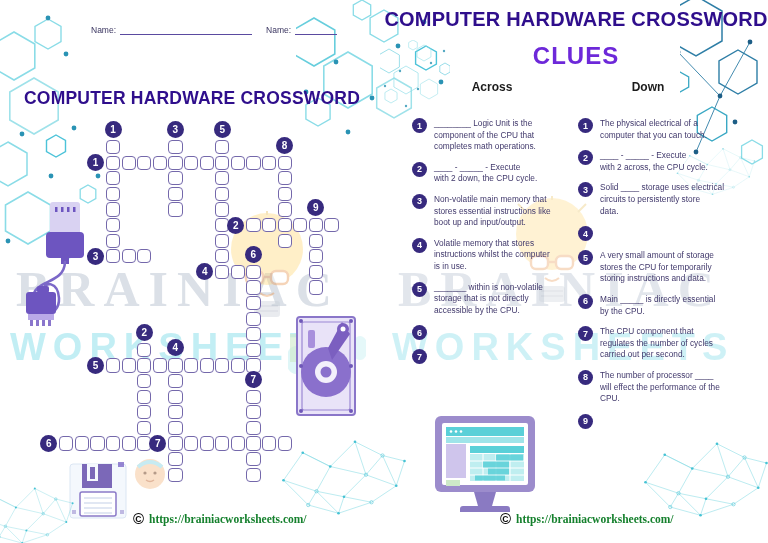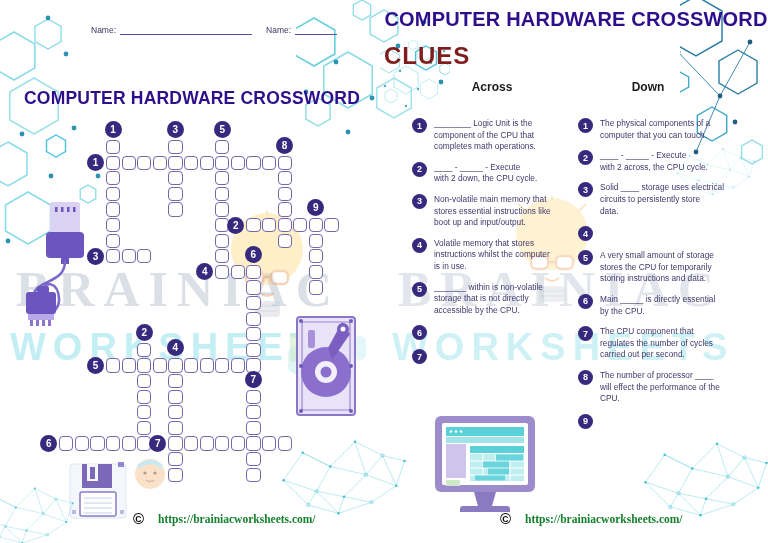--- a/index.html
+++ b/index.html
@@ -15,22 +15,22 @@
   .field-row{position:absolute;top:24px;left:57px;display:flex;align-items:flex-end;
              font-size:8.5px;color:#3a3560;padding-left:34px;}
   .field-label{margin-right:4px;}
   .write-line{border-bottom:1px solid #5a4aa0;height:10px;display:inline-block;}
 
   
   .ws-title{position:absolute;width:100%;text-align:center;font-weight:800;
             color:#2f0e8c;letter-spacing:.2px;}
   #left-title{top:88px;font-size:17.5px;}
   #right-title{top:8px;font-size:20px;}
-  #clues-subtitle{position:absolute;top:42px;width:100%;
-                  font-size:24px;font-weight:800;color:#7f1d1d;letter-spacing:1px;}
+  #clues-subtitle{position:absolute;top:42px;width:100%;text-align:center;
+                  font-size:24px;font-weight:800;color:#6d28d9;letter-spacing:1px;}
   .col-header{position:absolute;top:80px;font-size:12px;font-weight:800;color:#1c1c1c;}
   #across-header{left:462px;width:60px;text-align:center;}
   #down-header{left:618px;width:60px;text-align:center;}
 
   
   .wm1{position:absolute;font-family:"Liberation Serif",serif;font-size:50px;font-weight:bold;
        letter-spacing:9px;color:rgba(165,178,196,.40);white-space:nowrap;overflow:hidden;}
   .wm2{position:absolute;font-size:38px;font-weight:800;letter-spacing:7px;
        color:rgba(110,214,228,.42);white-space:nowrap;overflow:hidden;}
   #wm1-left{left:16px;top:260px;width:362px;}
@@ -53,21 +53,21 @@
   .clue-num{width:15px;height:15px;border-radius:50%;background:#372a7e;color:#fff;
         font-size:9px;font-weight:bold;display:flex;align-items:center;justify-content:center;
         flex:0 0 15px;margin-top:0;}
   .clue-text{font-size:8.3px;line-height:11.6px;color:#40386b;white-space:pre-line;}
 
   
   .footer{position:absolute;top:511px;display:flex;align-items:center;gap:5px;z-index:6;}
   #footer-left{left:133px;}
   #footer-right{left:116px;}
   .copy-glyph{font-size:15px;color:#0d0d0d;font-weight:bold;line-height:15px;}
-  .footer-url{font-family:"Liberation Serif",serif;font-size:11.5px;font-weight:bold;color:#15802d;margin-left:9px;}
+  .footer-url{font-family:"Liberation Serif",serif;font-size:11.5px;font-weight:bold;color:#15802d;}
 </style>
 </head>
 <body>
 
 <div id="canvas">
 
   <svg width="0" height="0" style="position:absolute">
     <defs>
       <g id="mesh">
         <g stroke="#6fd3de" stroke-width="1" opacity="0.85" fill="none">
@@ -445,21 +445,21 @@
           </div>
           <div class="clue-item">
             <span class="clue-num">7</span>
           </div>
         </div>
     </div>
     <div class="clues-col" id="down-col">
       <div id="down-clues-list" style="display:flex;flex-direction:column;gap:9px">
           <div class="clue-item">
             <span class="clue-num">1</span>
-            <span class="clue-text">The physical components of a
+            <span class="clue-text">The physical electrical of a
 computer that you can touch.</span>
           </div>
           <div class="clue-item">
             <span class="clue-num">2</span>
             <span class="clue-text">____ - _____ - Execute
 with 2 across, the CPU cycle.</span>
           </div>
           <div class="clue-item">
             <span class="clue-num">3</span>
             <span class="clue-text">Solid ____ storage uses electrical

